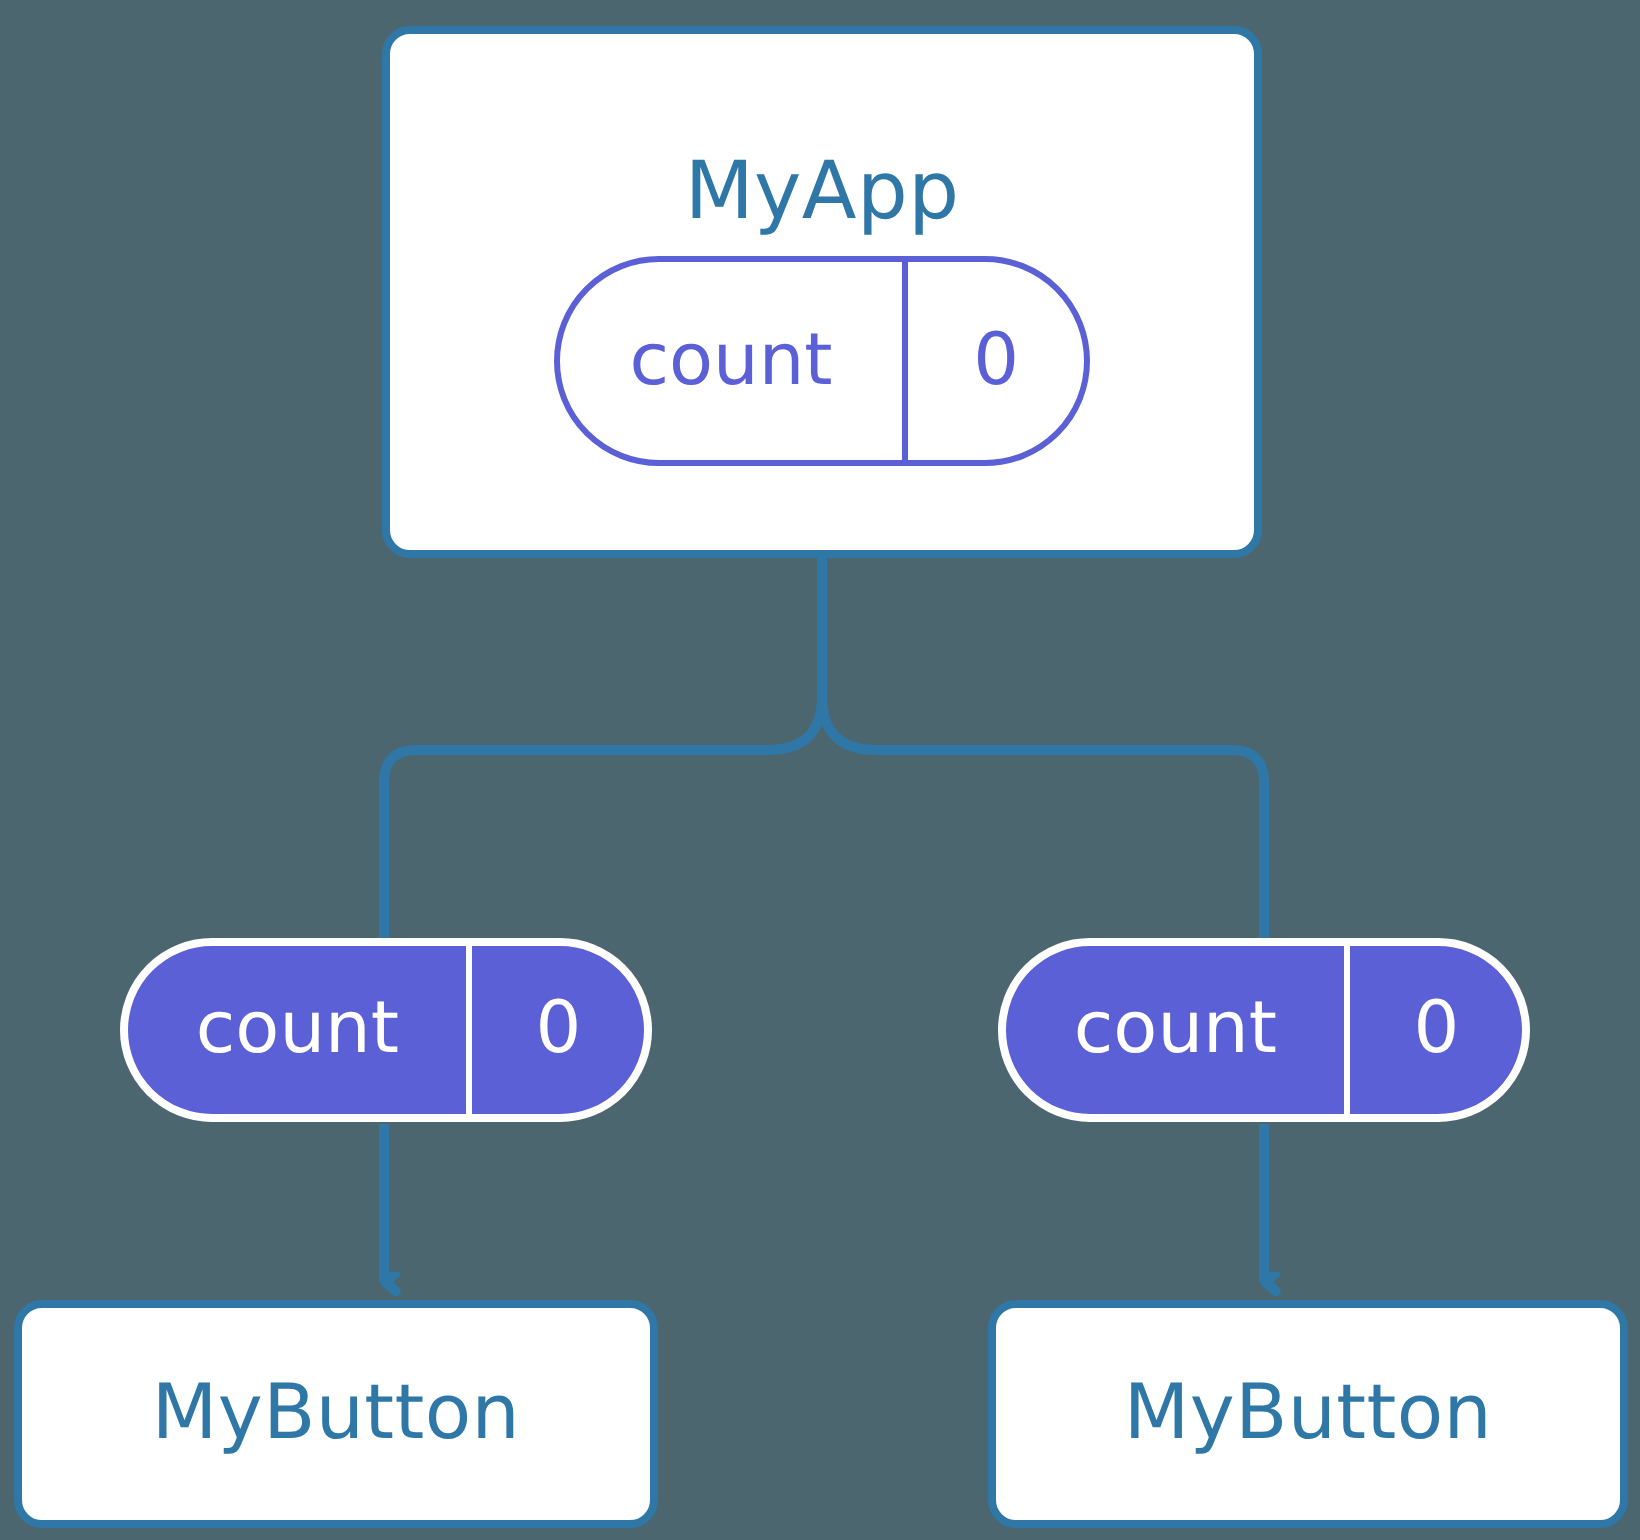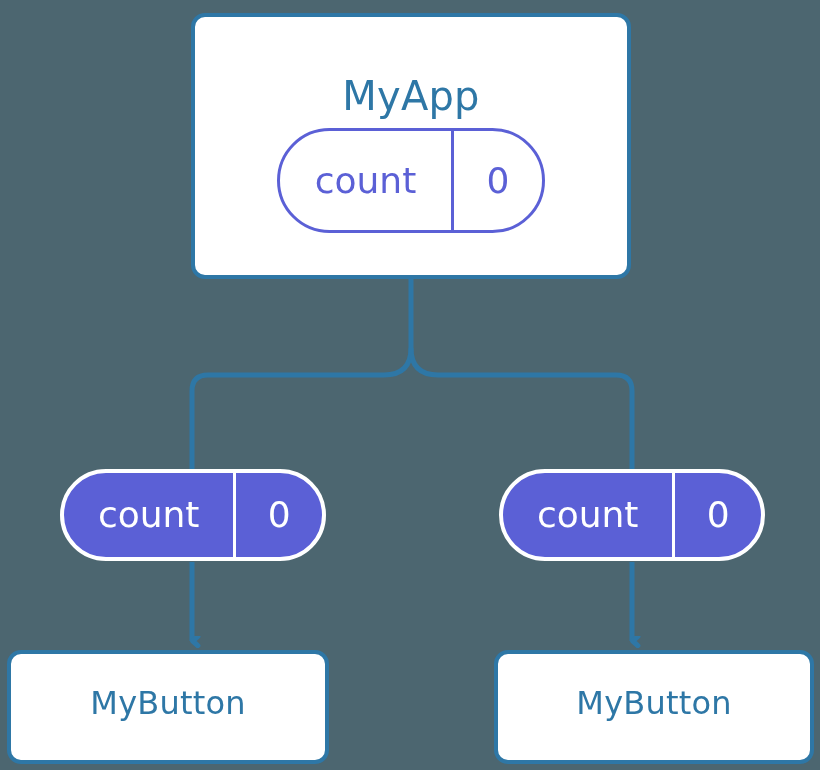--- a/index.html
+++ b/index.html
@@ -67,21 +67,21 @@
     top: 650px;
     width: 322px;
   }
   #mybutton-right {
     left: 494px;
     top: 650px;
     width: 320px;
   }
   .mybutton-title {
     top: 30px;
-    font-size: 32px;
+    font-size: 38px;
   }
 
   
   .capsule {
     position: absolute;
     box-sizing: border-box;
     display: flex;
     align-items: stretch;
     border-radius: 999px;
     z-index: 3;

